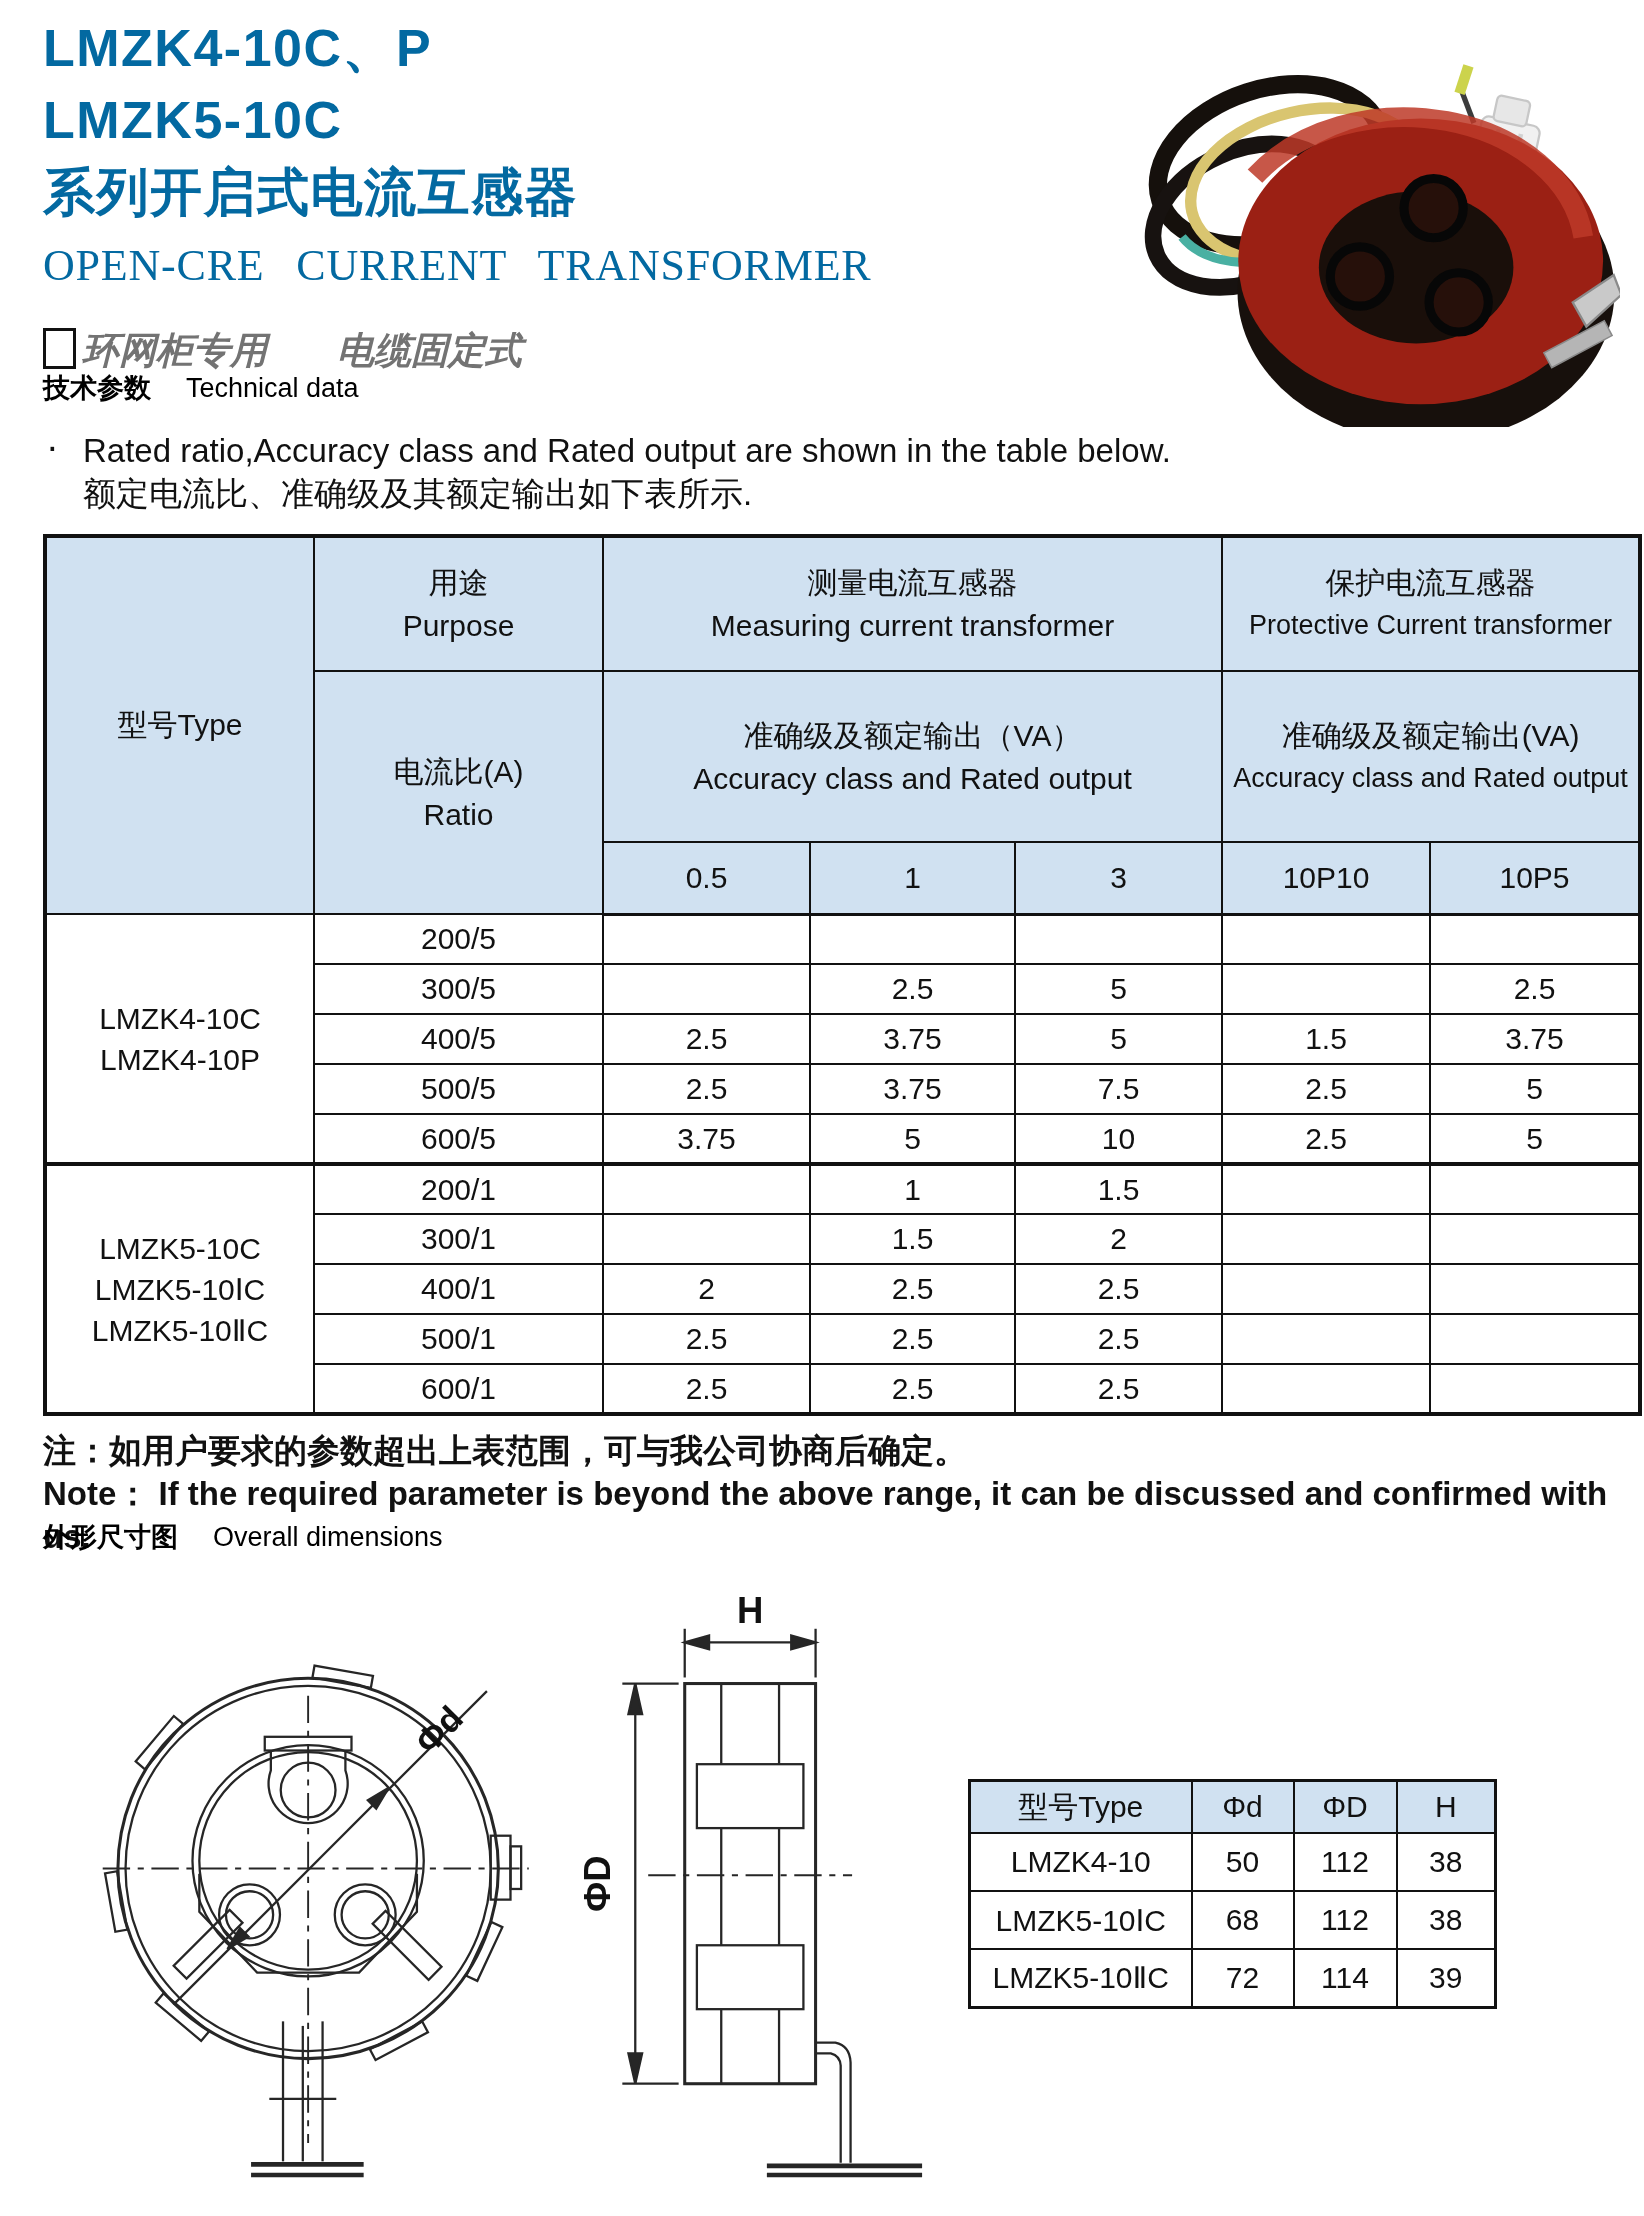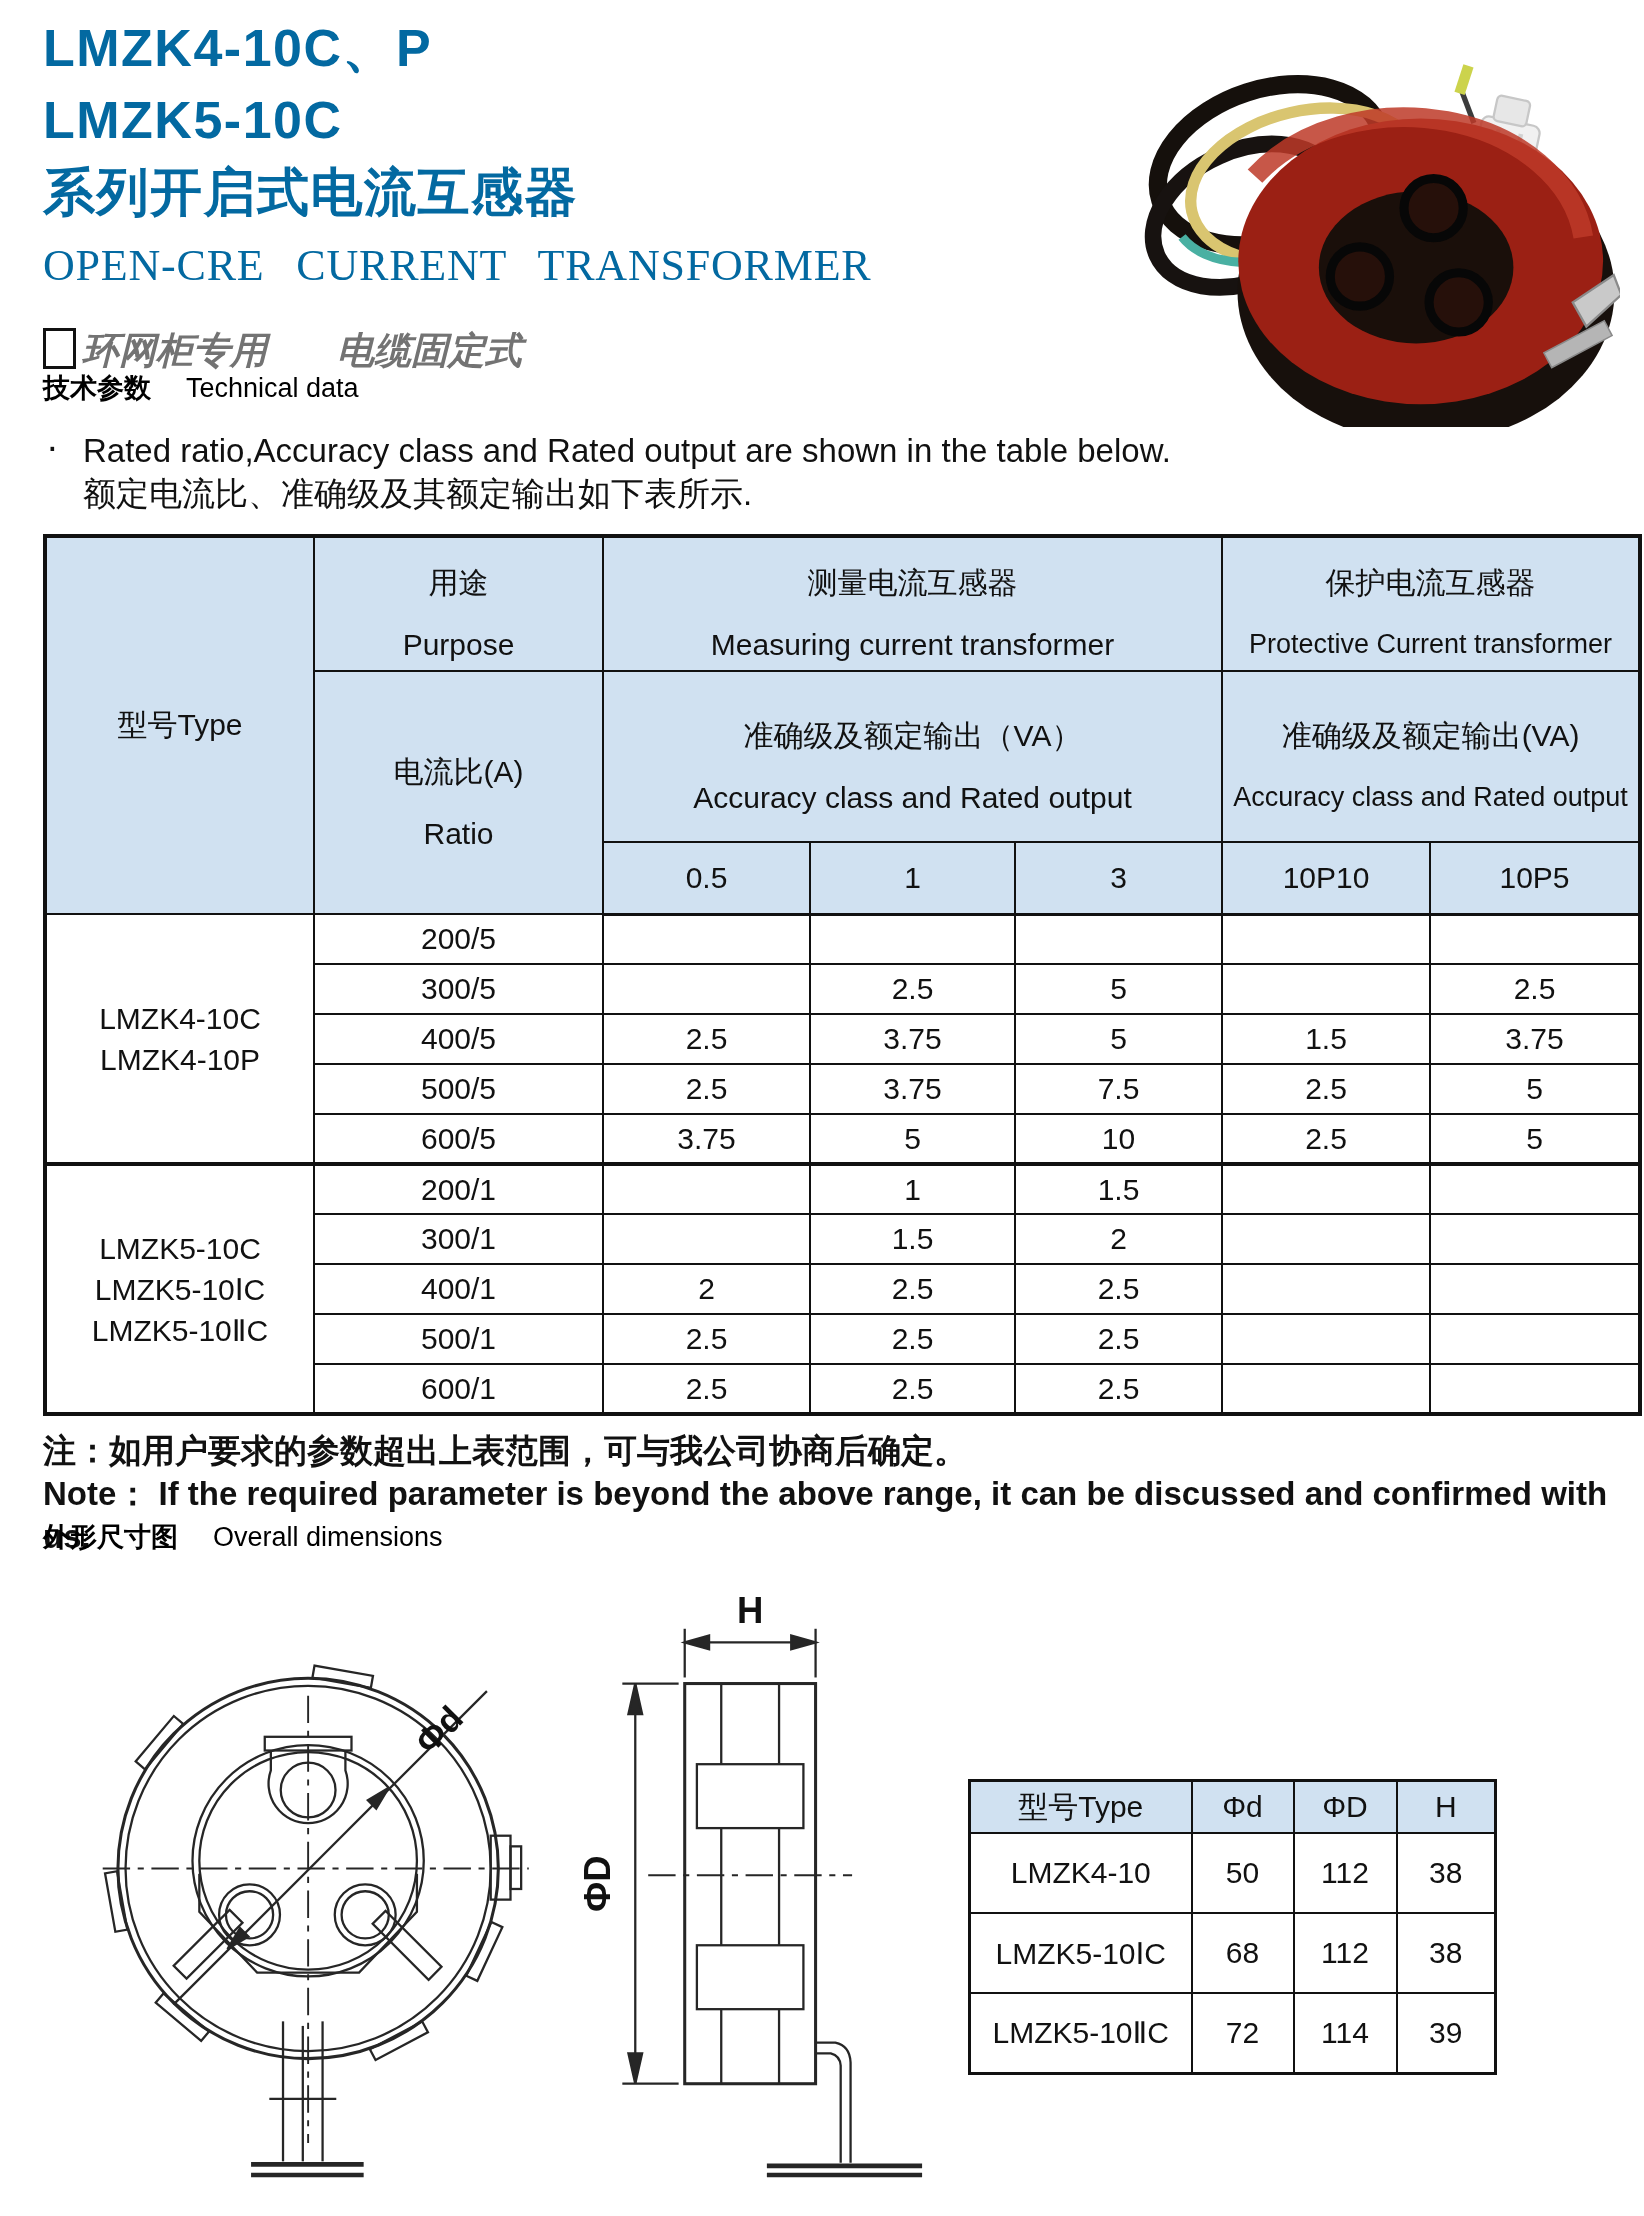--- a/index.html
+++ b/index.html
@@ -34,33 +34,33 @@
   .main-table{position:absolute;left:43px;top:534px;width:1596px;border:4.6px solid #111;font-size:30px;}
   .main-table th,.main-table td{border:2.3px solid #111;text-align:center;vertical-align:middle;padding:0;font-weight:normal;}
   .main-table thead th{background:#d0e1f1;}
   .main-table .hr1{height:135px;}
   .main-table .hr2{height:171px;}
   .main-table .hr3{height:72px;}
   .main-table .hr3 th{border-bottom-width:3.8px;}
   .main-table tbody tr{height:50px;}
   .main-table tr.group-sep td{border-top:4.6px solid #111;}
   .th2{line-height:43px;}
-  .th2 span{display:block;margin-top:19px;}
+  .th2 span{display:block;}
   .prot .th-en{font-size:27px;}
   .type-cell span{display:block;line-height:41px;}
   
   .note{position:absolute;left:43px;top:1429px;font-size:33px;line-height:43px;color:#111;}
   .note span{display:block;font-weight:bold;}
   
   .drawings{position:absolute;left:0;top:1583px;width:951px;height:634px;}
   
   .dims-table{position:absolute;left:968px;top:1779px;width:527px;border:3px solid #111;font-size:30px;}
   .dims-table th,.dims-table td{border:2.3px solid #111;text-align:center;vertical-align:middle;padding:0;font-weight:normal;}
   .dims-table thead th{background:#d0e1f1;height:50px;}
-  .dims-table tbody tr{height:80px;}
+  .dims-table tbody tr{height:58px;}
 </style>
 </head>
 <body>
 
 <div class="title">
   <span class="zh-line">LMZK4-10C、P</span>
   <span class="zh-line">LMZK5-10C</span>
   <span class="zh-line">系列开启式电流互感器</span>
   <span class="en-line">OPEN-CRE CURRENT TRANSFORMER</span>
 </div>

